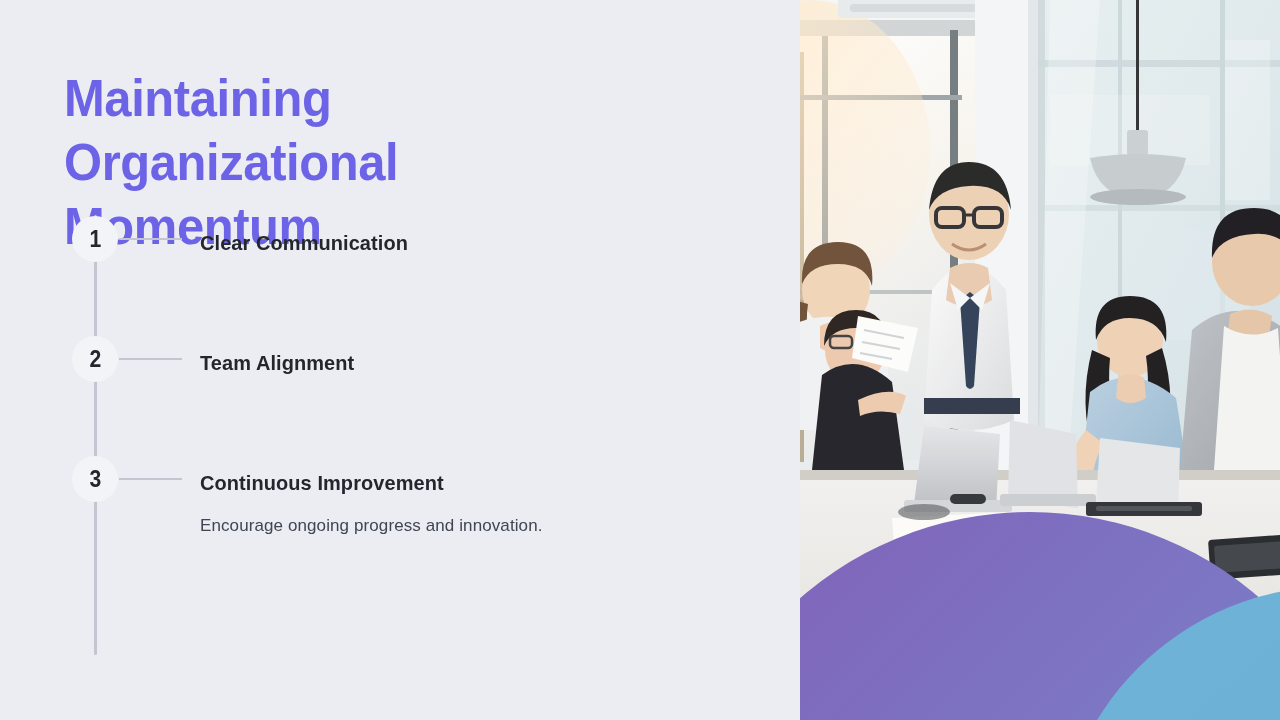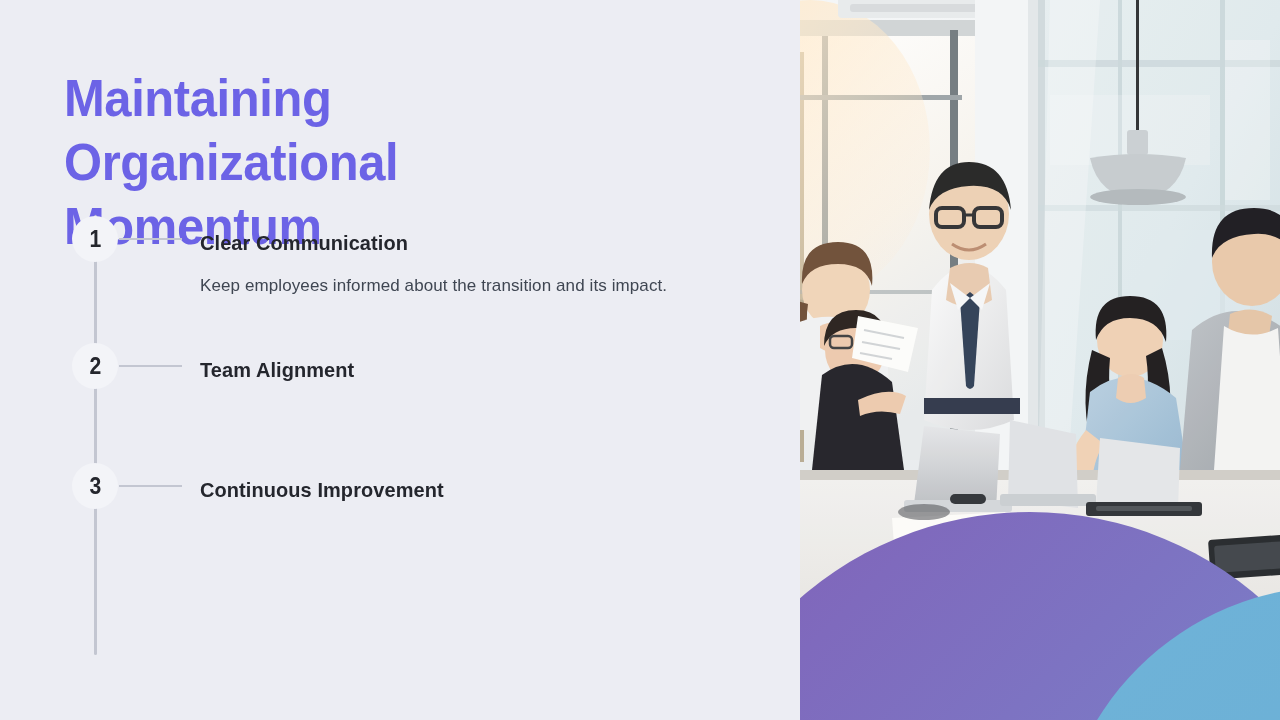--- a/index.html
+++ b/index.html
@@ -179,37 +179,37 @@
 
     <div class="timeline">
       <div class="timeline-axis"></div>
 
       <div class="timeline-item item-1">
         <div class="step-badge">
           <span class="step-number">1</span>
         </div>
         <div class="step-connector"></div>
         <h2 class="step-heading">Clear Communication</h2>
-        <p class="step-body">Keep employees informed about the transition and its impact.</p>
       </div>
 
       <div class="timeline-item item-2">
         <div class="step-badge">
           <span class="step-number">2</span>
         </div>
         <div class="step-connector"></div>
         <h2 class="step-heading">Team Alignment</h2>
       </div>
 
       <div class="timeline-item item-3">
         <div class="step-badge">
           <span class="step-number">3</span>
         </div>
         <div class="step-connector"></div>
         <h2 class="step-heading">Continuous Improvement</h2>
+        <p class="step-body">Encourage ongoing progress and innovation.</p>
       </div>
 
     </div>
   </div>
 
   <div class="right-panel">
 
     <div class="photo">
       <svg viewBox="0 0 480 720" preserveAspectRatio="xMidYMid slice" role="img">
         <defs>

